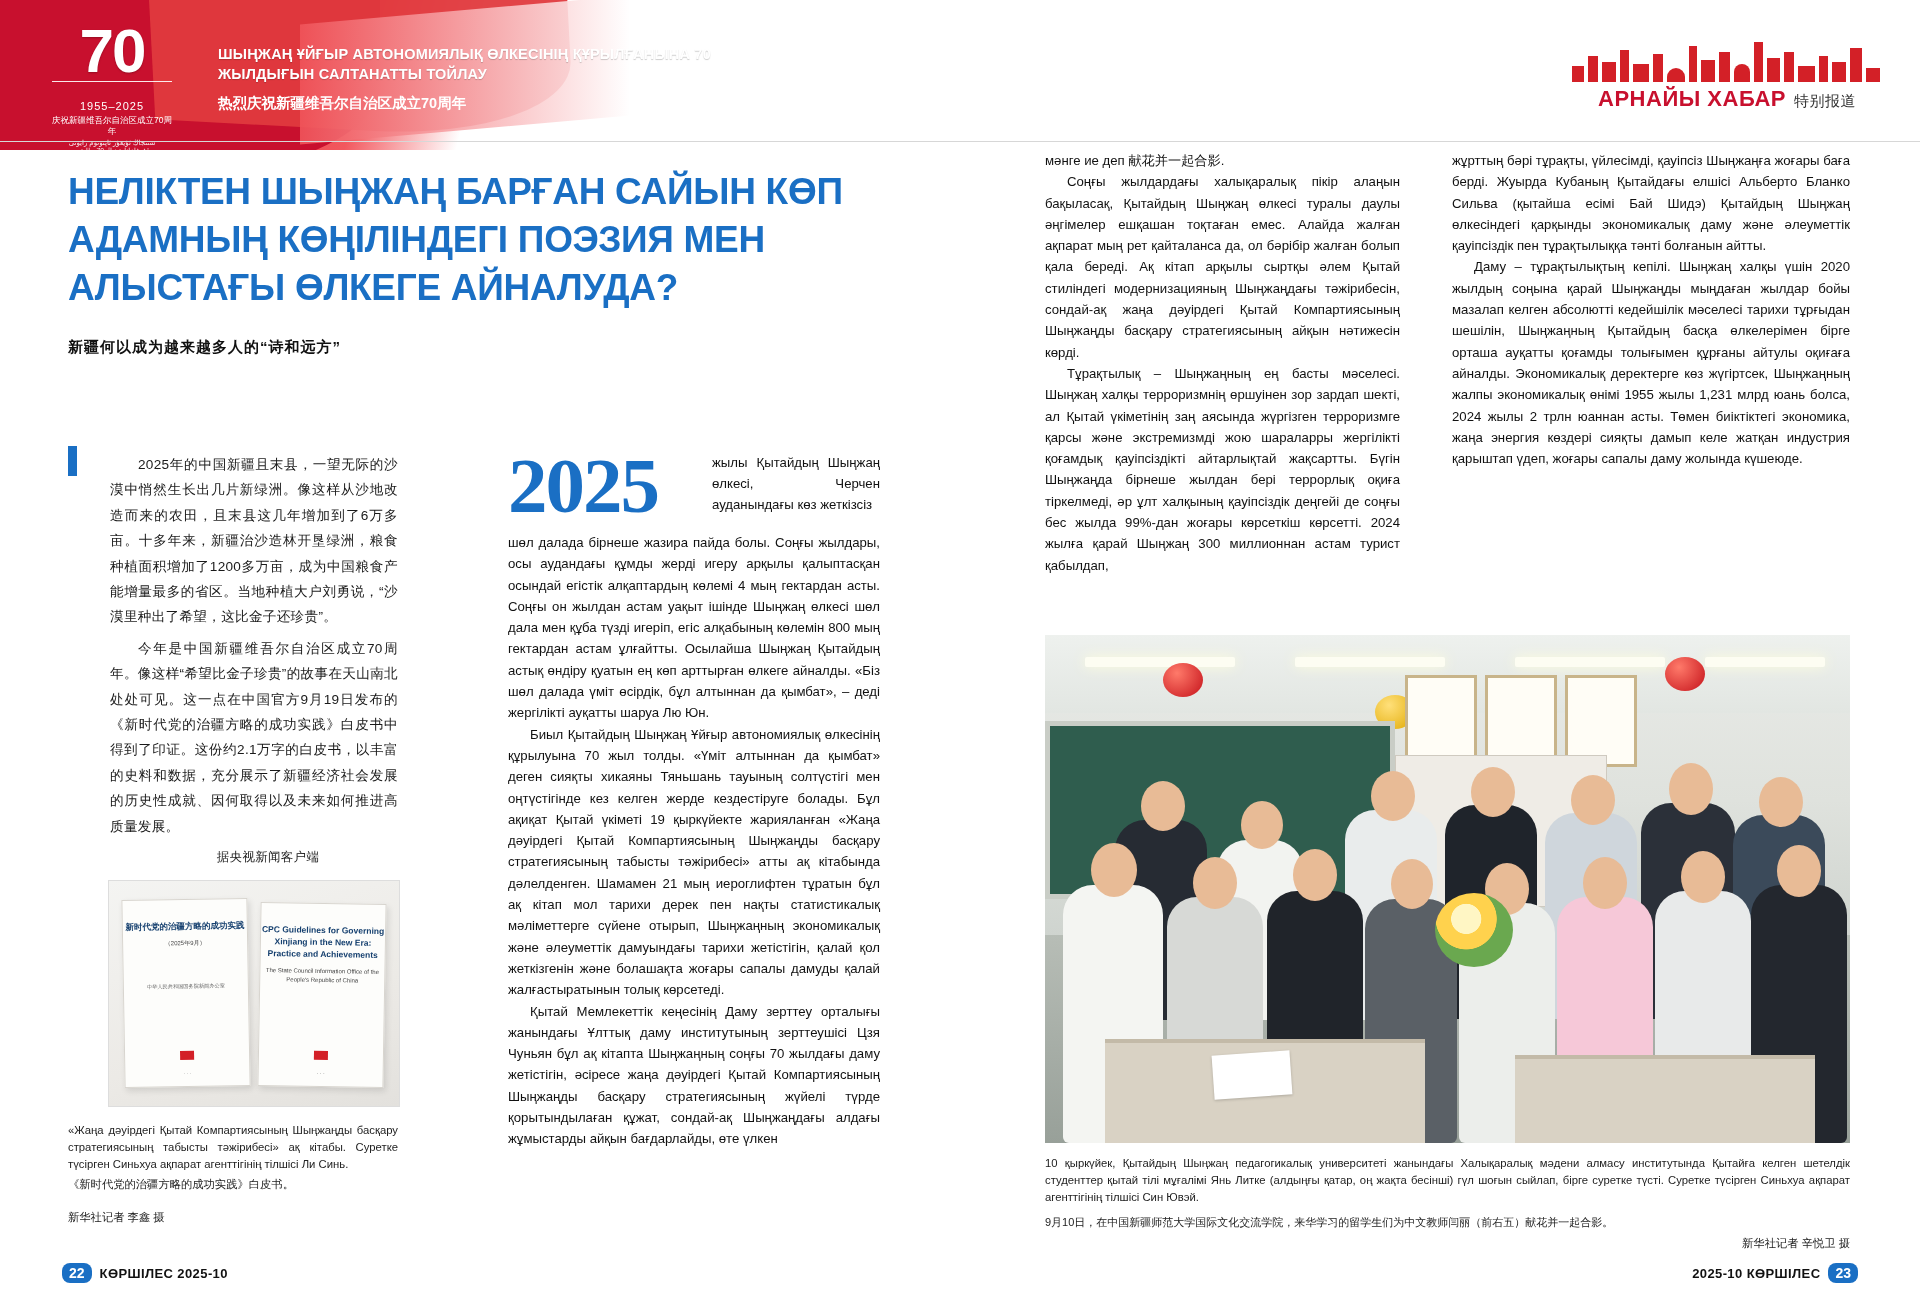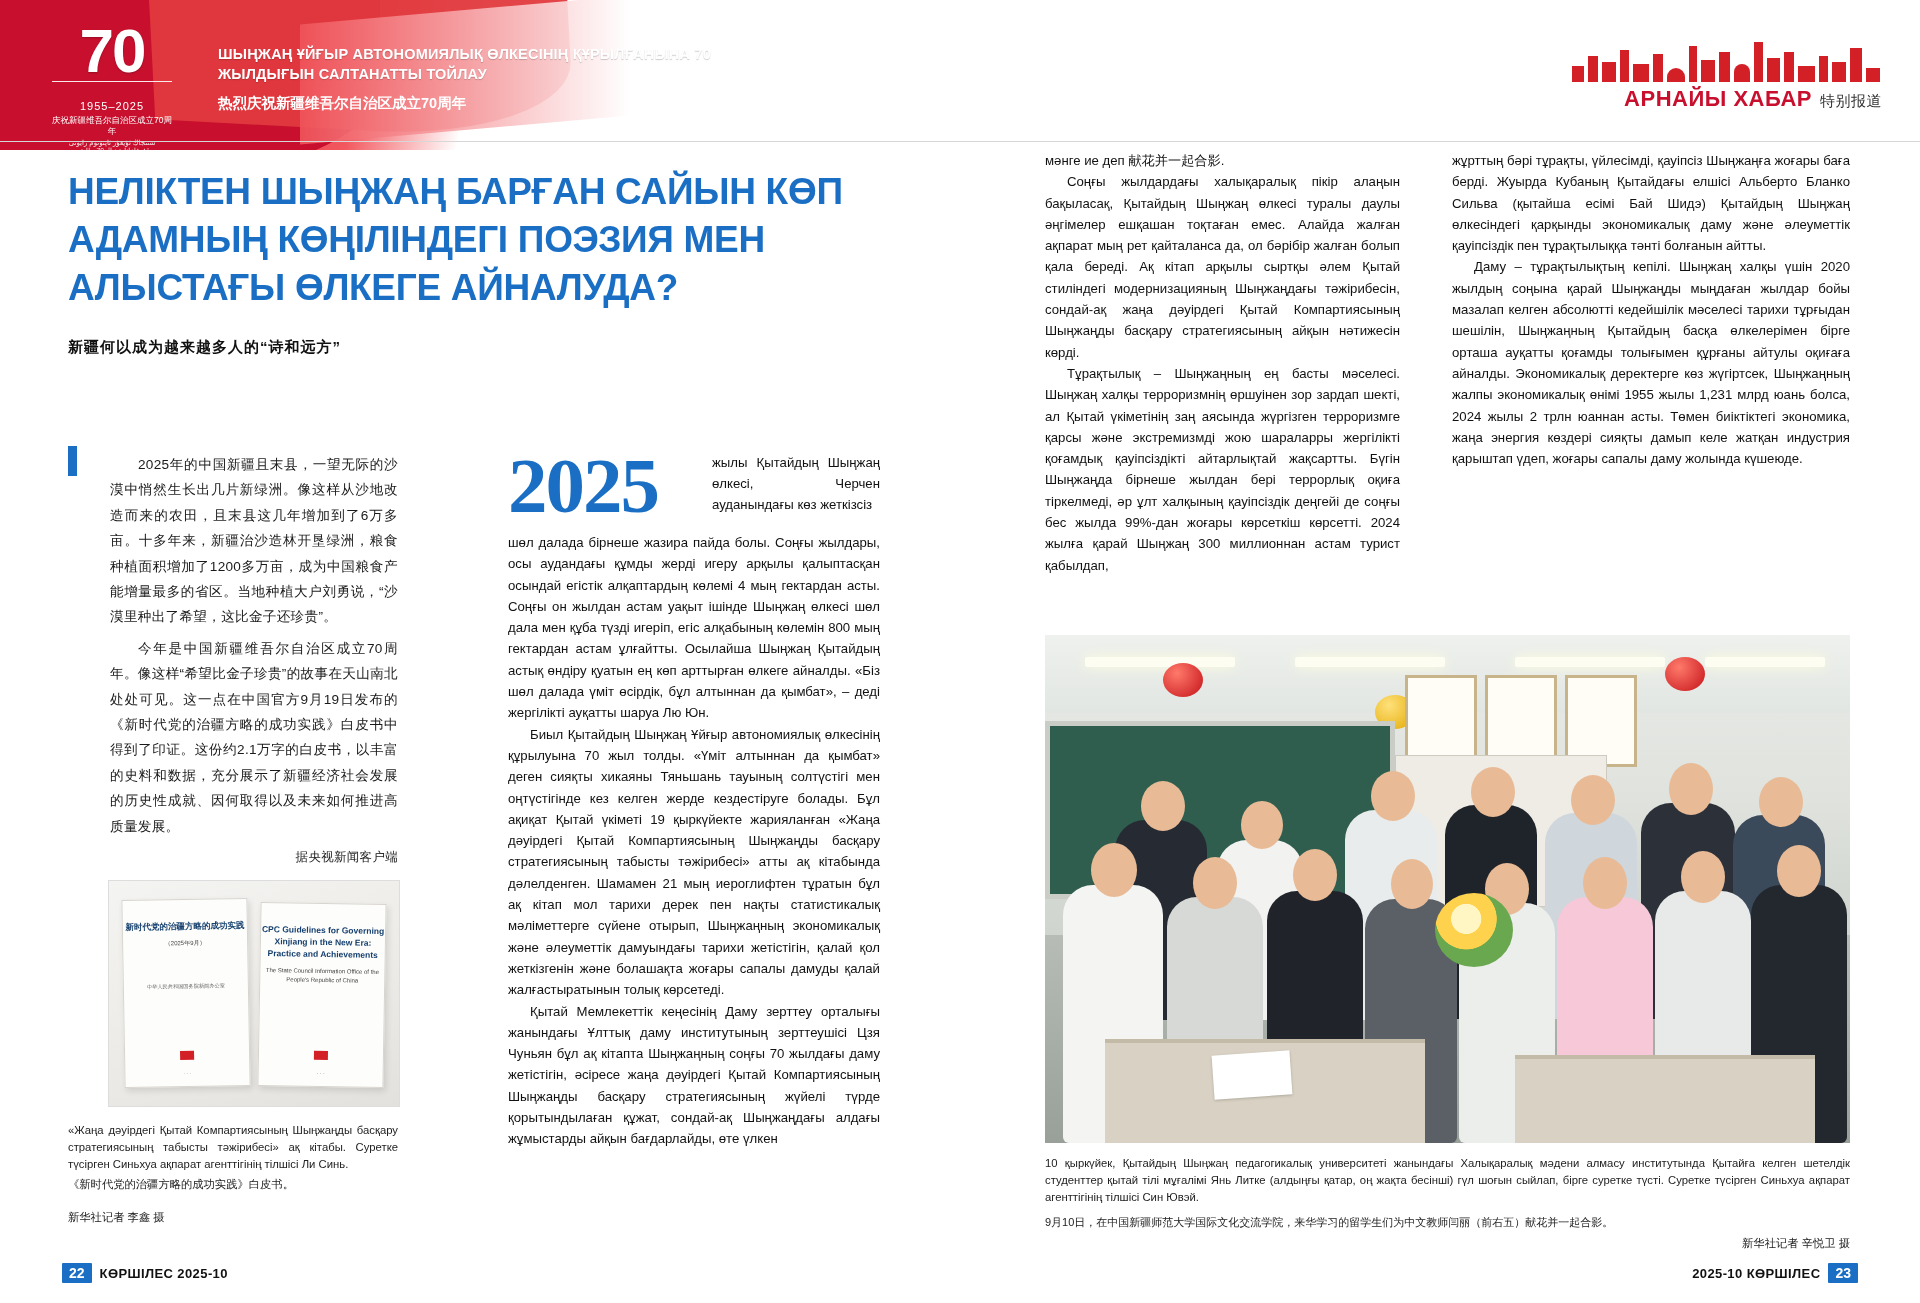--- a/index.html
+++ b/index.html
@@ -69,21 +69,21 @@
     color:#ffffff;
   }
   .banner-title .l1{
     font-size:14.5px;font-weight:700;line-height:20px;letter-spacing:.2px;
     text-shadow:0 1px 1px rgba(0,0,0,.2);
   }
   .banner-title .l2{
     margin-top:10px;font-size:14.5px;font-weight:700;color:#ffffff;
   }
   .banner-right{
-    position:absolute;right:38px;top:38px;text-align:right;
+    position:absolute;right:38px;top:38px;text-align:center;
   }
   .skyline{
     height:44px;width:310px;margin-left:auto;margin-bottom:4px;
     position:relative;
   }
   .skyline span{
     position:absolute;bottom:0;background:#d32027;display:block;
   }
   .arnaiy{
     font-family:"Liberation Sans", sans-serif;
@@ -113,21 +113,21 @@
   
   .body-cn{
     position:absolute;left:110px;top:452px;width:288px;
     font-family:"Liberation Sans", sans-serif;
     font-size:13.6px;line-height:25.4px;color:#1a1a1a;text-align:justify;
     letter-spacing:.3px;
   }
   .body-cn p{margin:0 0 6px 0;text-indent:28px;}
   .body-cn p.first{text-indent:28px;}
   .source-right{
-    text-align:right;font-size:12.5px;color:#222;margin-top:4px;text-indent:0;
+    text-align:center;font-size:12.5px;color:#222;margin-top:4px;text-indent:0;
   }
 
   
   .dropcap{
     position:absolute;left:508px;top:455px;
     font-family:"Liberation Serif", serif;
     font-size:79px;font-weight:700;color:#1a6fc4;line-height:62px;
     letter-spacing:-2px;
   }
   .colB-lead{
@@ -228,21 +228,21 @@
   .caption-right .credit{display:block;text-align:right;margin-top:4px;}
 
   
   .footer-left{
     position:absolute;left:62px;bottom:20px;
     font-family:"Liberation Sans", sans-serif;
     display:flex;align-items:center;gap:8px;
   }
   .pg-num{
     background:#1a6fc4;color:#fff;font-size:14px;font-weight:700;
-    padding:2px 7px;border-radius:1px;
+    padding:2px 7px;border-radius:8px;
   }
   .foot-txt{font-size:13px;font-weight:700;color:#111;letter-spacing:.4px;}
   .footer-right{
     position:absolute;right:62px;bottom:20px;
     font-family:"Liberation Sans", sans-serif;
     display:flex;align-items:center;gap:8px;
   }
   .gutter{
     position:absolute;left:959px;top:150px;width:1px;height:1100px;background:#ffffff;
   }

